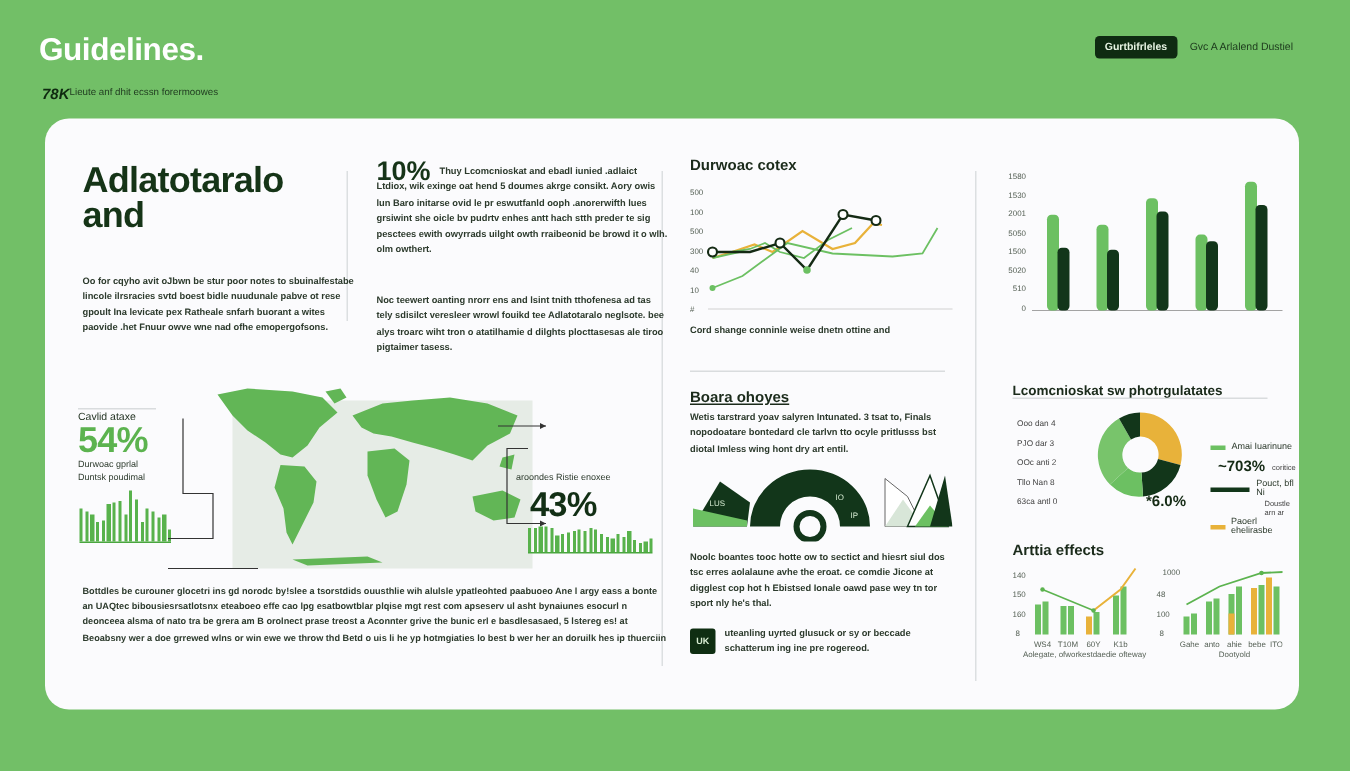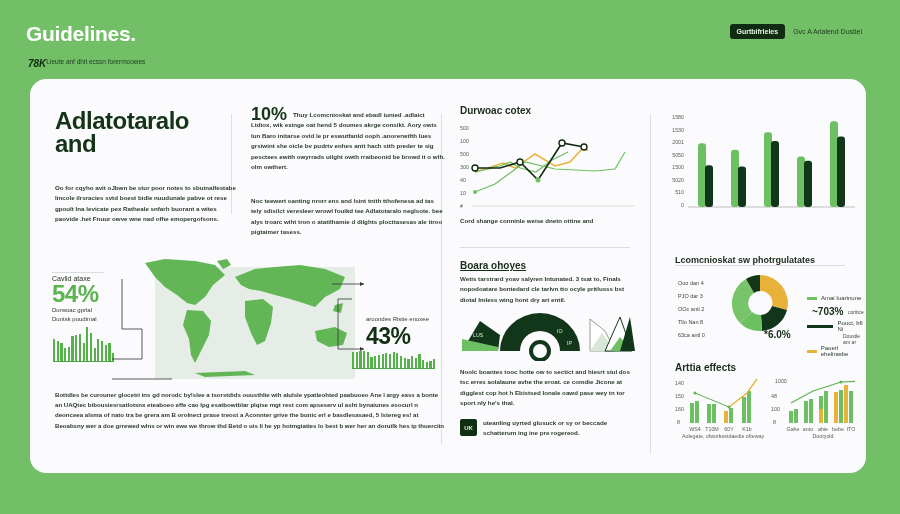--- a/index.html
+++ b/index.html
@@ -126,21 +126,21 @@
   </svg>
   <svg class="arrow-line" style="left:72px;top:190px;" width="280" height="120">
     <path d="M20 10 L20 60 L40 60 L40 90 L10 90" stroke="#333" fill="none" stroke-width="0.8"></path>
     <path d="M10 110 L70 110" stroke="#333" fill="none" stroke-width="0.8"></path>
     <path d="M230 15 L262 15" stroke="#333" fill="none" stroke-width="0.8"></path>
     <path d="M262 15 l-4 -2 l0 4 z" fill="#333"></path>
     <path d="M250 30 L236 30 L236 80 L262 80" stroke="#333" fill="none" stroke-width="0.8"></path>
     <path d="M262 80 l-4 -2 l0 4 z" fill="#333"></path>
   </svg>
 
-  <div class="stat-block" style="left:336px;top:236px;">
+  <div class="stat-block" style="left:314px;top:236px;text-align:center;">
     <div class="stat-note">aroondes Ristie enoxee</div>
     <div class="stat-big dark">43%</div>
   </div>
   <div class="mini-bars" id="bars-right" style="left:322px;top:266px;height:24px;">
       <div style="height: 16px;"></div>
       <div style="height: 16px;"></div>
       <div style="height: 17px;"></div>
       <div style="height: 17px;"></div>
       <div style="height: 16px;"></div>
       <div style="height: 11px;"></div>

